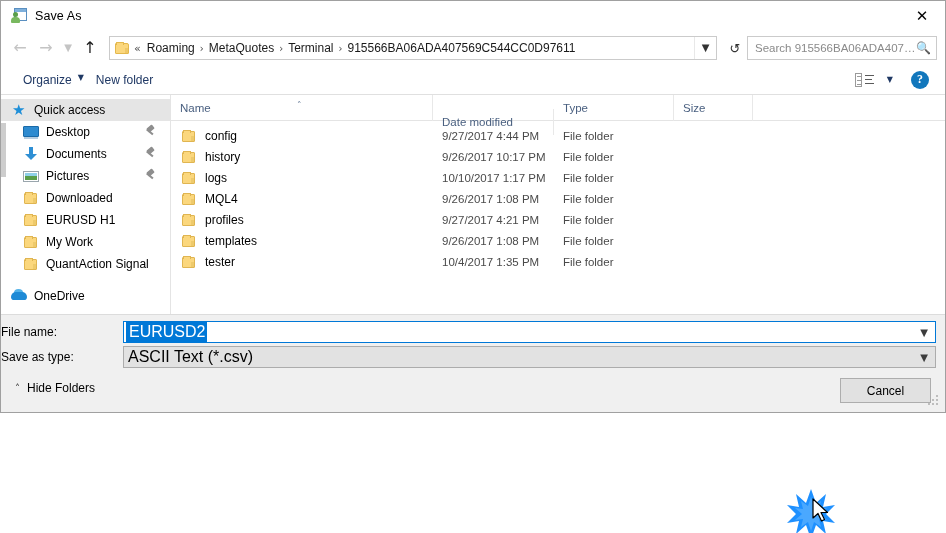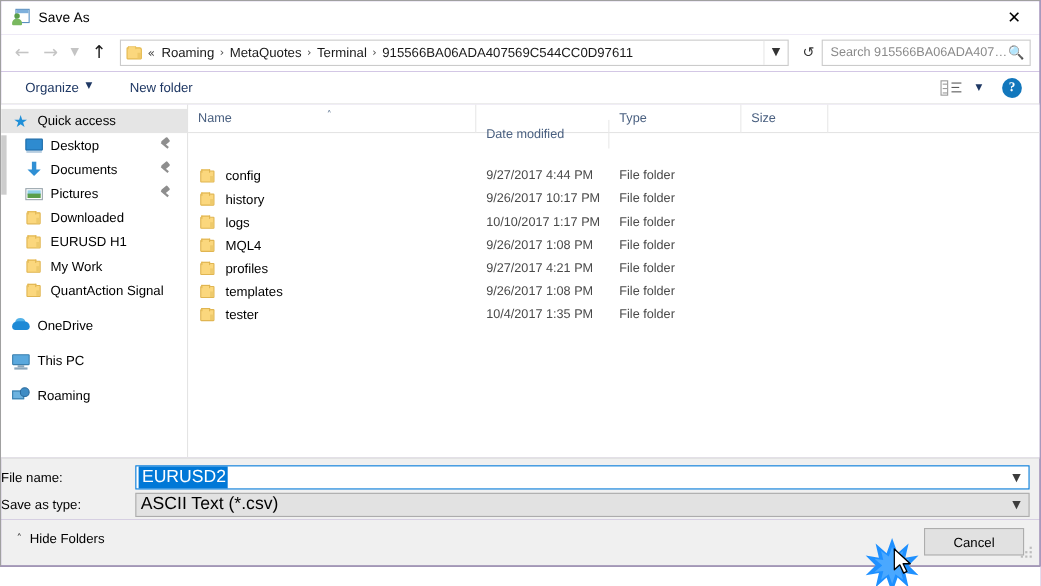--- a/index.html
+++ b/index.html
@@ -4,22 +4,22 @@
 <style>
   * { box-sizing: border-box; margin: 0; padding: 0; }
   html, body {
     width: 946px; height: 533px;
     overflow: hidden;
     font-family: "Liberation Sans", sans-serif;
     background: #ffffff;
   }
   #dialog {
     position: relative;
-    width: 946px; height: 515px;
-    background: #4c1d95;
+    width: 946px; height: 413px;
+    background: #404040;
     border: 1px solid #a0a0a0;
     display: flex; flex-direction: column;
   }
 
   
   .titlebar {
     height: 30px; flex: 0 0 30px;
     background: #ffffff;
     display: flex; align-items: center;
     position: relative;
@@ -332,21 +332,21 @@
   }
   .col-name { width: 262px; flex: 0 0 262px; }
   .col-date { width: 121px; flex: 0 0 121px; margin-top: 28px; }
   .col-type { width: 120px; flex: 0 0 120px; }
   .col-size { width: 79px; flex: 0 0 79px; }
   .sort-caret {
     position: absolute; left: 126px; top: -3px;
     font-size: 9px; color: #6a7f9a;
     font-family: "DejaVu Sans", sans-serif;
   }
-  .rows { flex: 1 1 auto; padding-top: 4px; overflow: hidden; margin-top: 24px; }
+  .rows { flex: 1 1 auto; padding-top: 4px; overflow: hidden; }
   .row {
     height: 21px; display: flex; align-items: center; cursor: default;
   }
   .cell {
     font-size: 12px; color: #000000;
     white-space: nowrap; overflow: hidden;
   }
   .cell-name {
     width: 262px; flex: 0 0 262px;
     display: flex; align-items: center; padding-left: 10px;
@@ -507,21 +507,21 @@
       <span class="search-ph">Search 915566BA06ADA40756...</span>
       <span class="search-icon">🔍</span>
     </div>
   </div>
 
   <div class="toolbar">
     <div class="tb-item">
       <span>Organize</span>
       <span class="tb-caret">▼</span>
     </div>
-    <div class="tb-item" style="margin-left:22px">
+    <div class="tb-item" style="">
       <span>New folder</span>
     </div>
     <div class="tb-spacer"></div>
     <div class="tb-item">
       <span class="view-icon">
         <span class="vi-box">
             <i style="top:2px"></i>
             <i style="top:6px"></i>
             <i style="top:10px"></i>
           </span>

